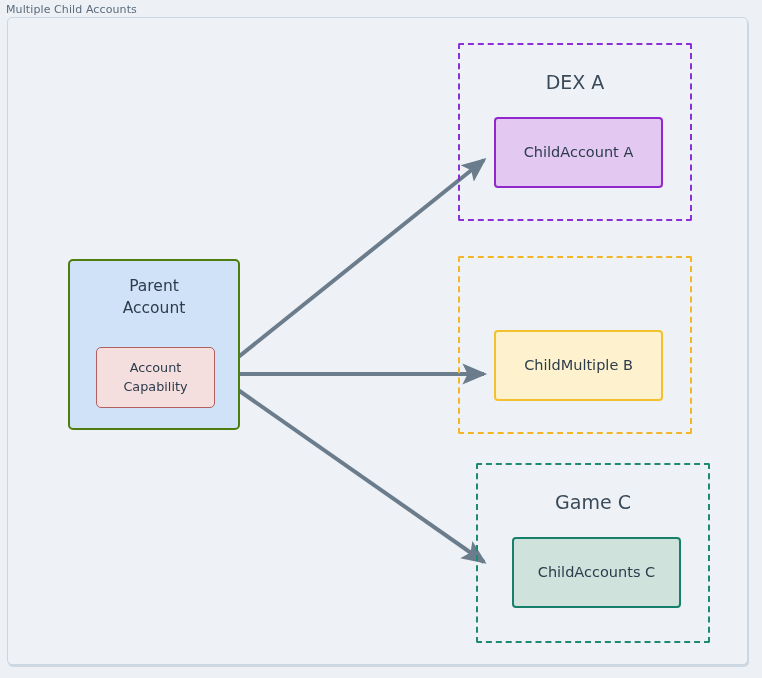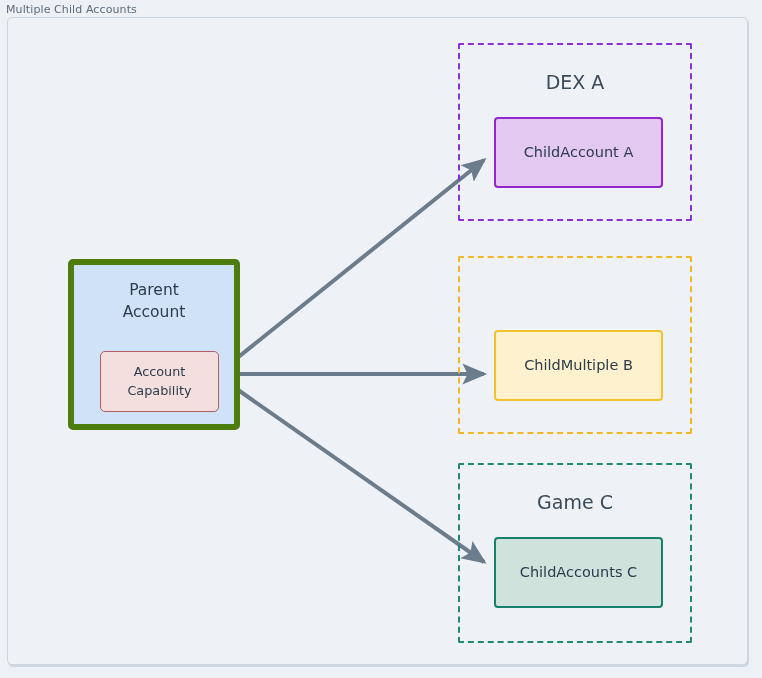--- a/index.html
+++ b/index.html
@@ -54,21 +54,21 @@
   }
   .node .line { display: block; white-space: nowrap; }
 
   
   #parent-account {
     left: 68px;
     top: 259px;
     width: 172px;
     height: 171px;
     background: #cfe2f7;
-    border: 6px solid #4d7c0f;
+    border: 2px solid #4d7c0f;
     border-radius: 5px;
     justify-content: flex-start;
     padding-top: 14px;
     font-size: 15.5px;
   }
   #account-capability {
     position: absolute;
     left: 26px;
     top: 86px;
     width: 119px;
@@ -113,21 +113,21 @@
     text-align: center;
     font-size: 14.5px;
     color: #2c3c4c;
     line-height: 1.5;
   }
 
   #group-dex-a   { left: 458px; top: 43px;  width: 234px; height: 178px;
                    border: 2px dashed #8b30d6; }
   #group-defi-b  { left: 458px; top: 256px; width: 234px; height: 178px;
                    border: 2px dashed #f2b626; }
-  #group-game-c  { left: 458px; top: 463px; width: 234px; height: 180px;
+  #group-game-c  { left: 476px; top: 463px; width: 234px; height: 180px;
                    border: 2px dashed #1f8a72; }
 
   #child-account-a { left: 34px; top: 72px; width: 169px; height: 71px;
                      background: #e3c8f2; border: 2.2px solid #9327ce; }
   #child-account-b { left: 34px; top: 72px; width: 169px; height: 71px;
                      background: #fdf2cd; border: 2.2px solid #f3c12e; }
   #child-account-c { left: 34px; top: 72px; width: 169px; height: 71px;
                      background: #cfe2dc; border: 2.2px solid #17806a; }
 
   

